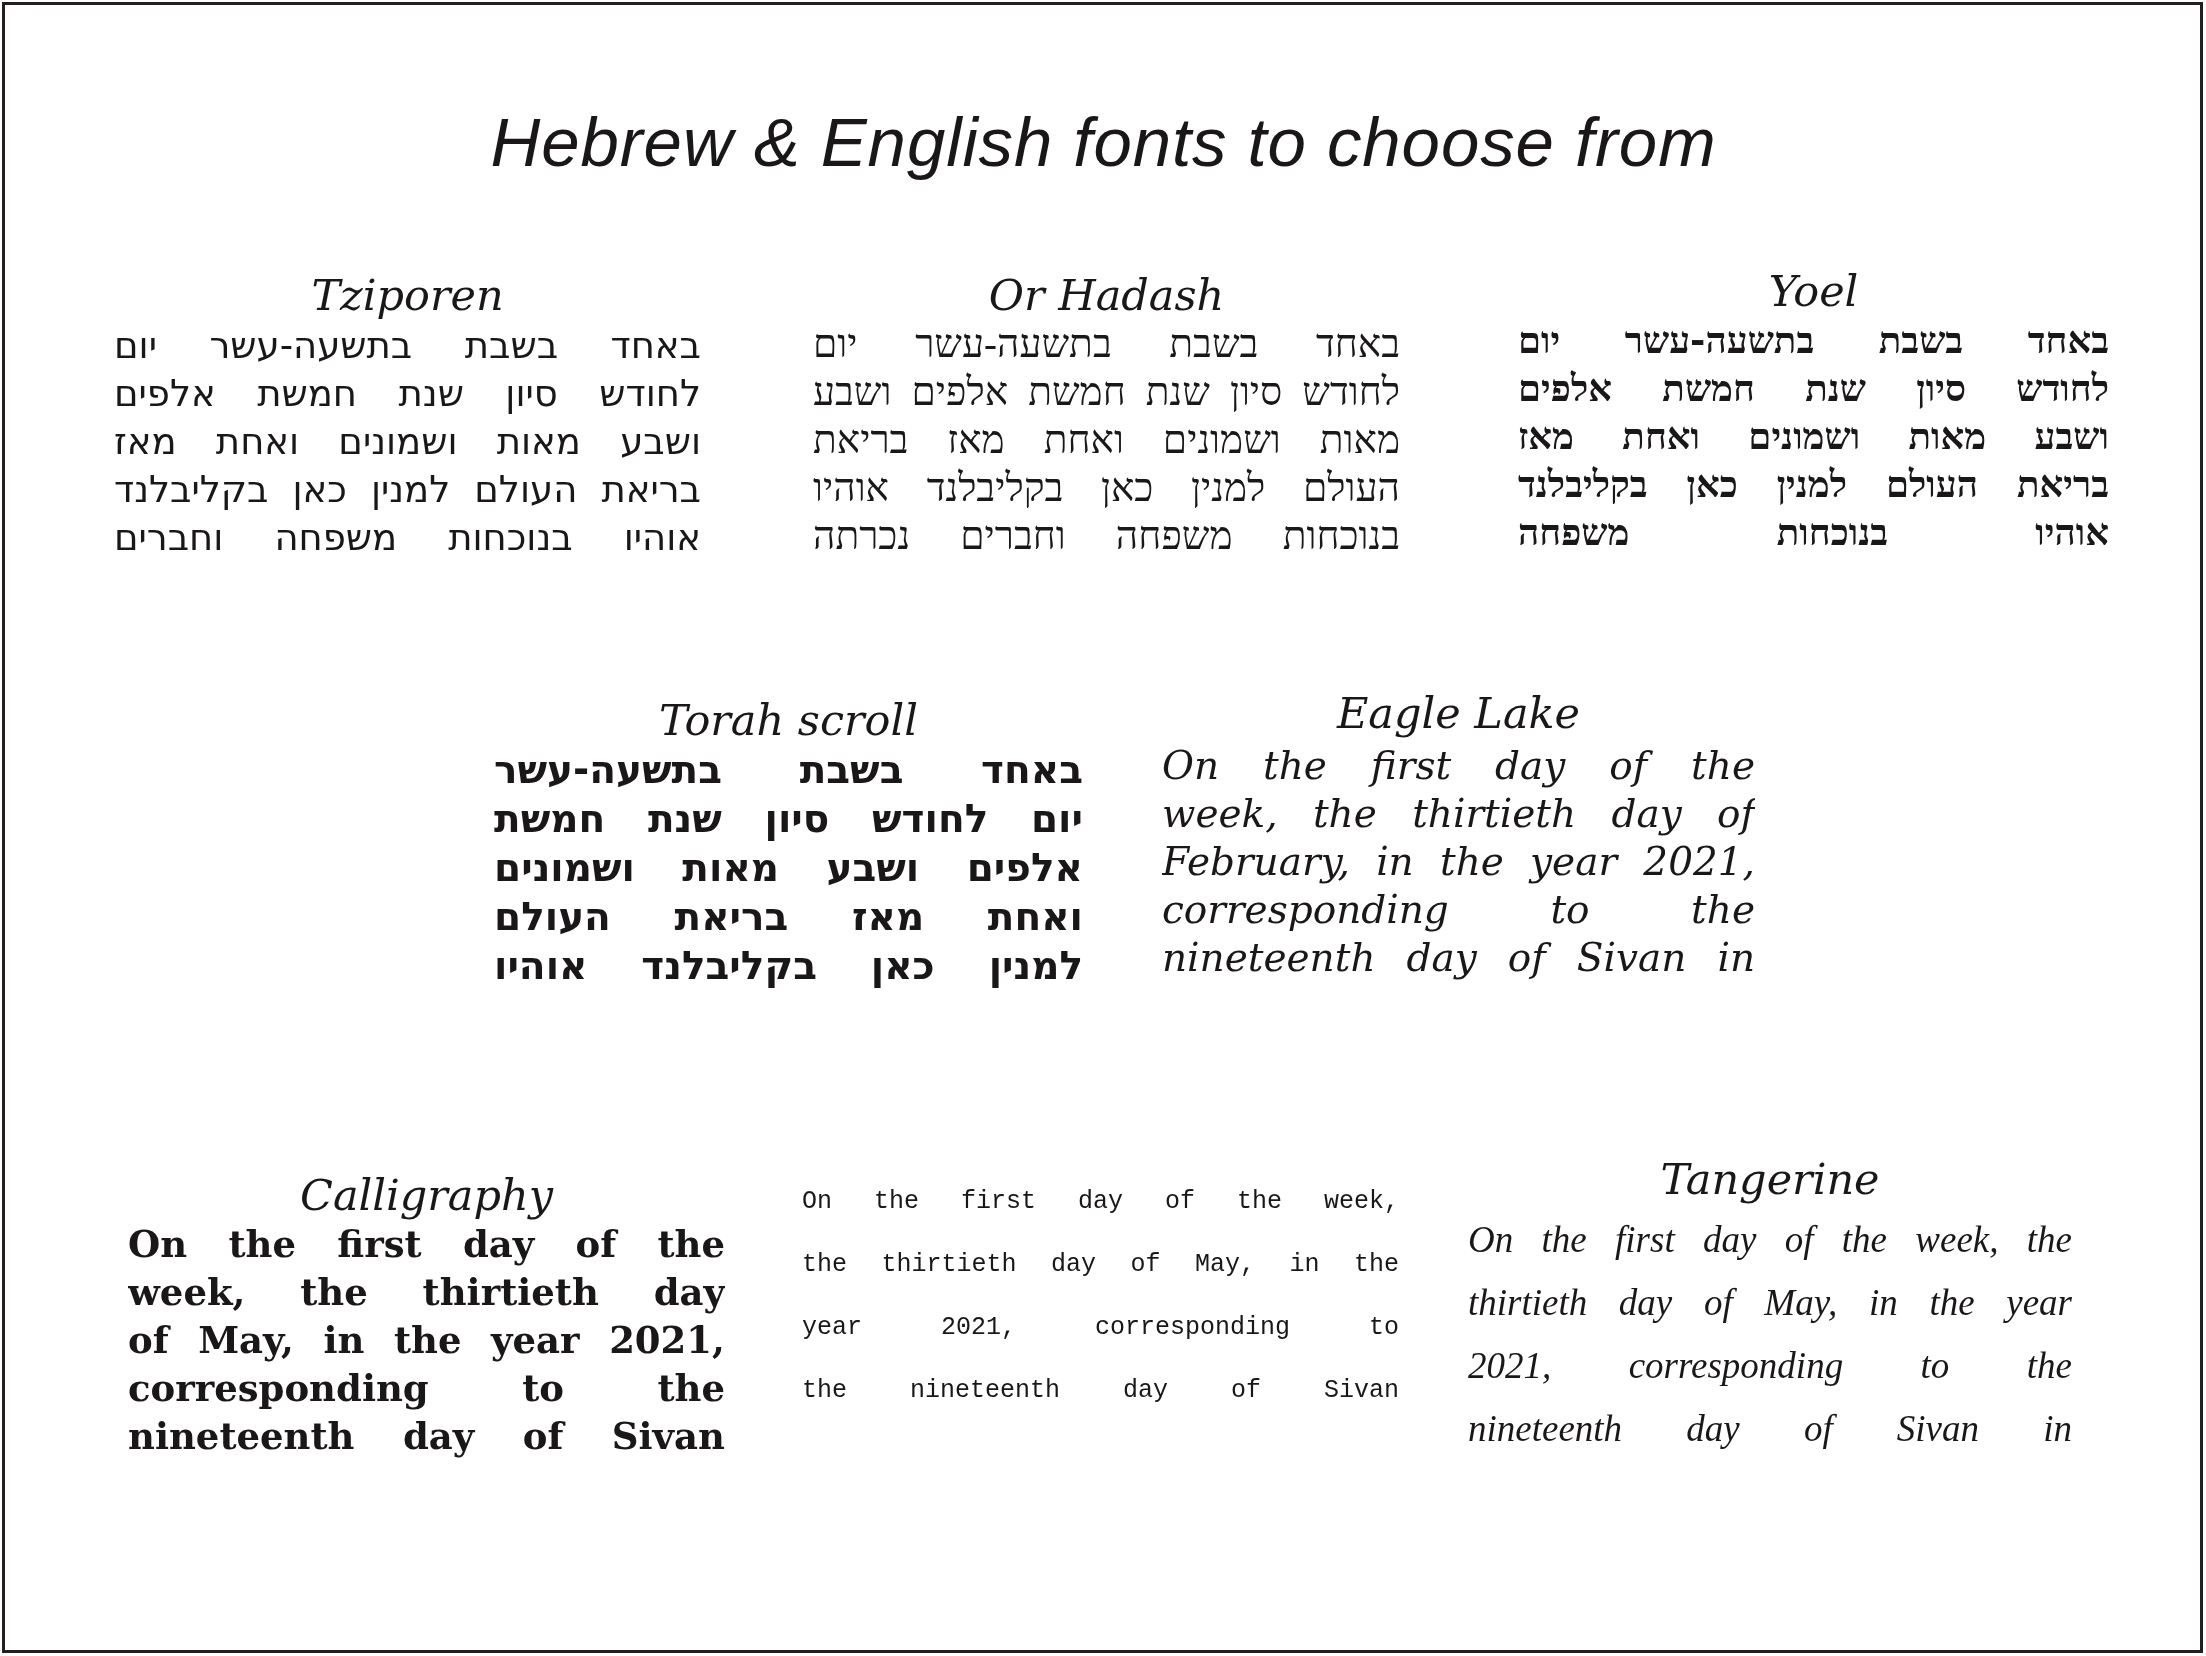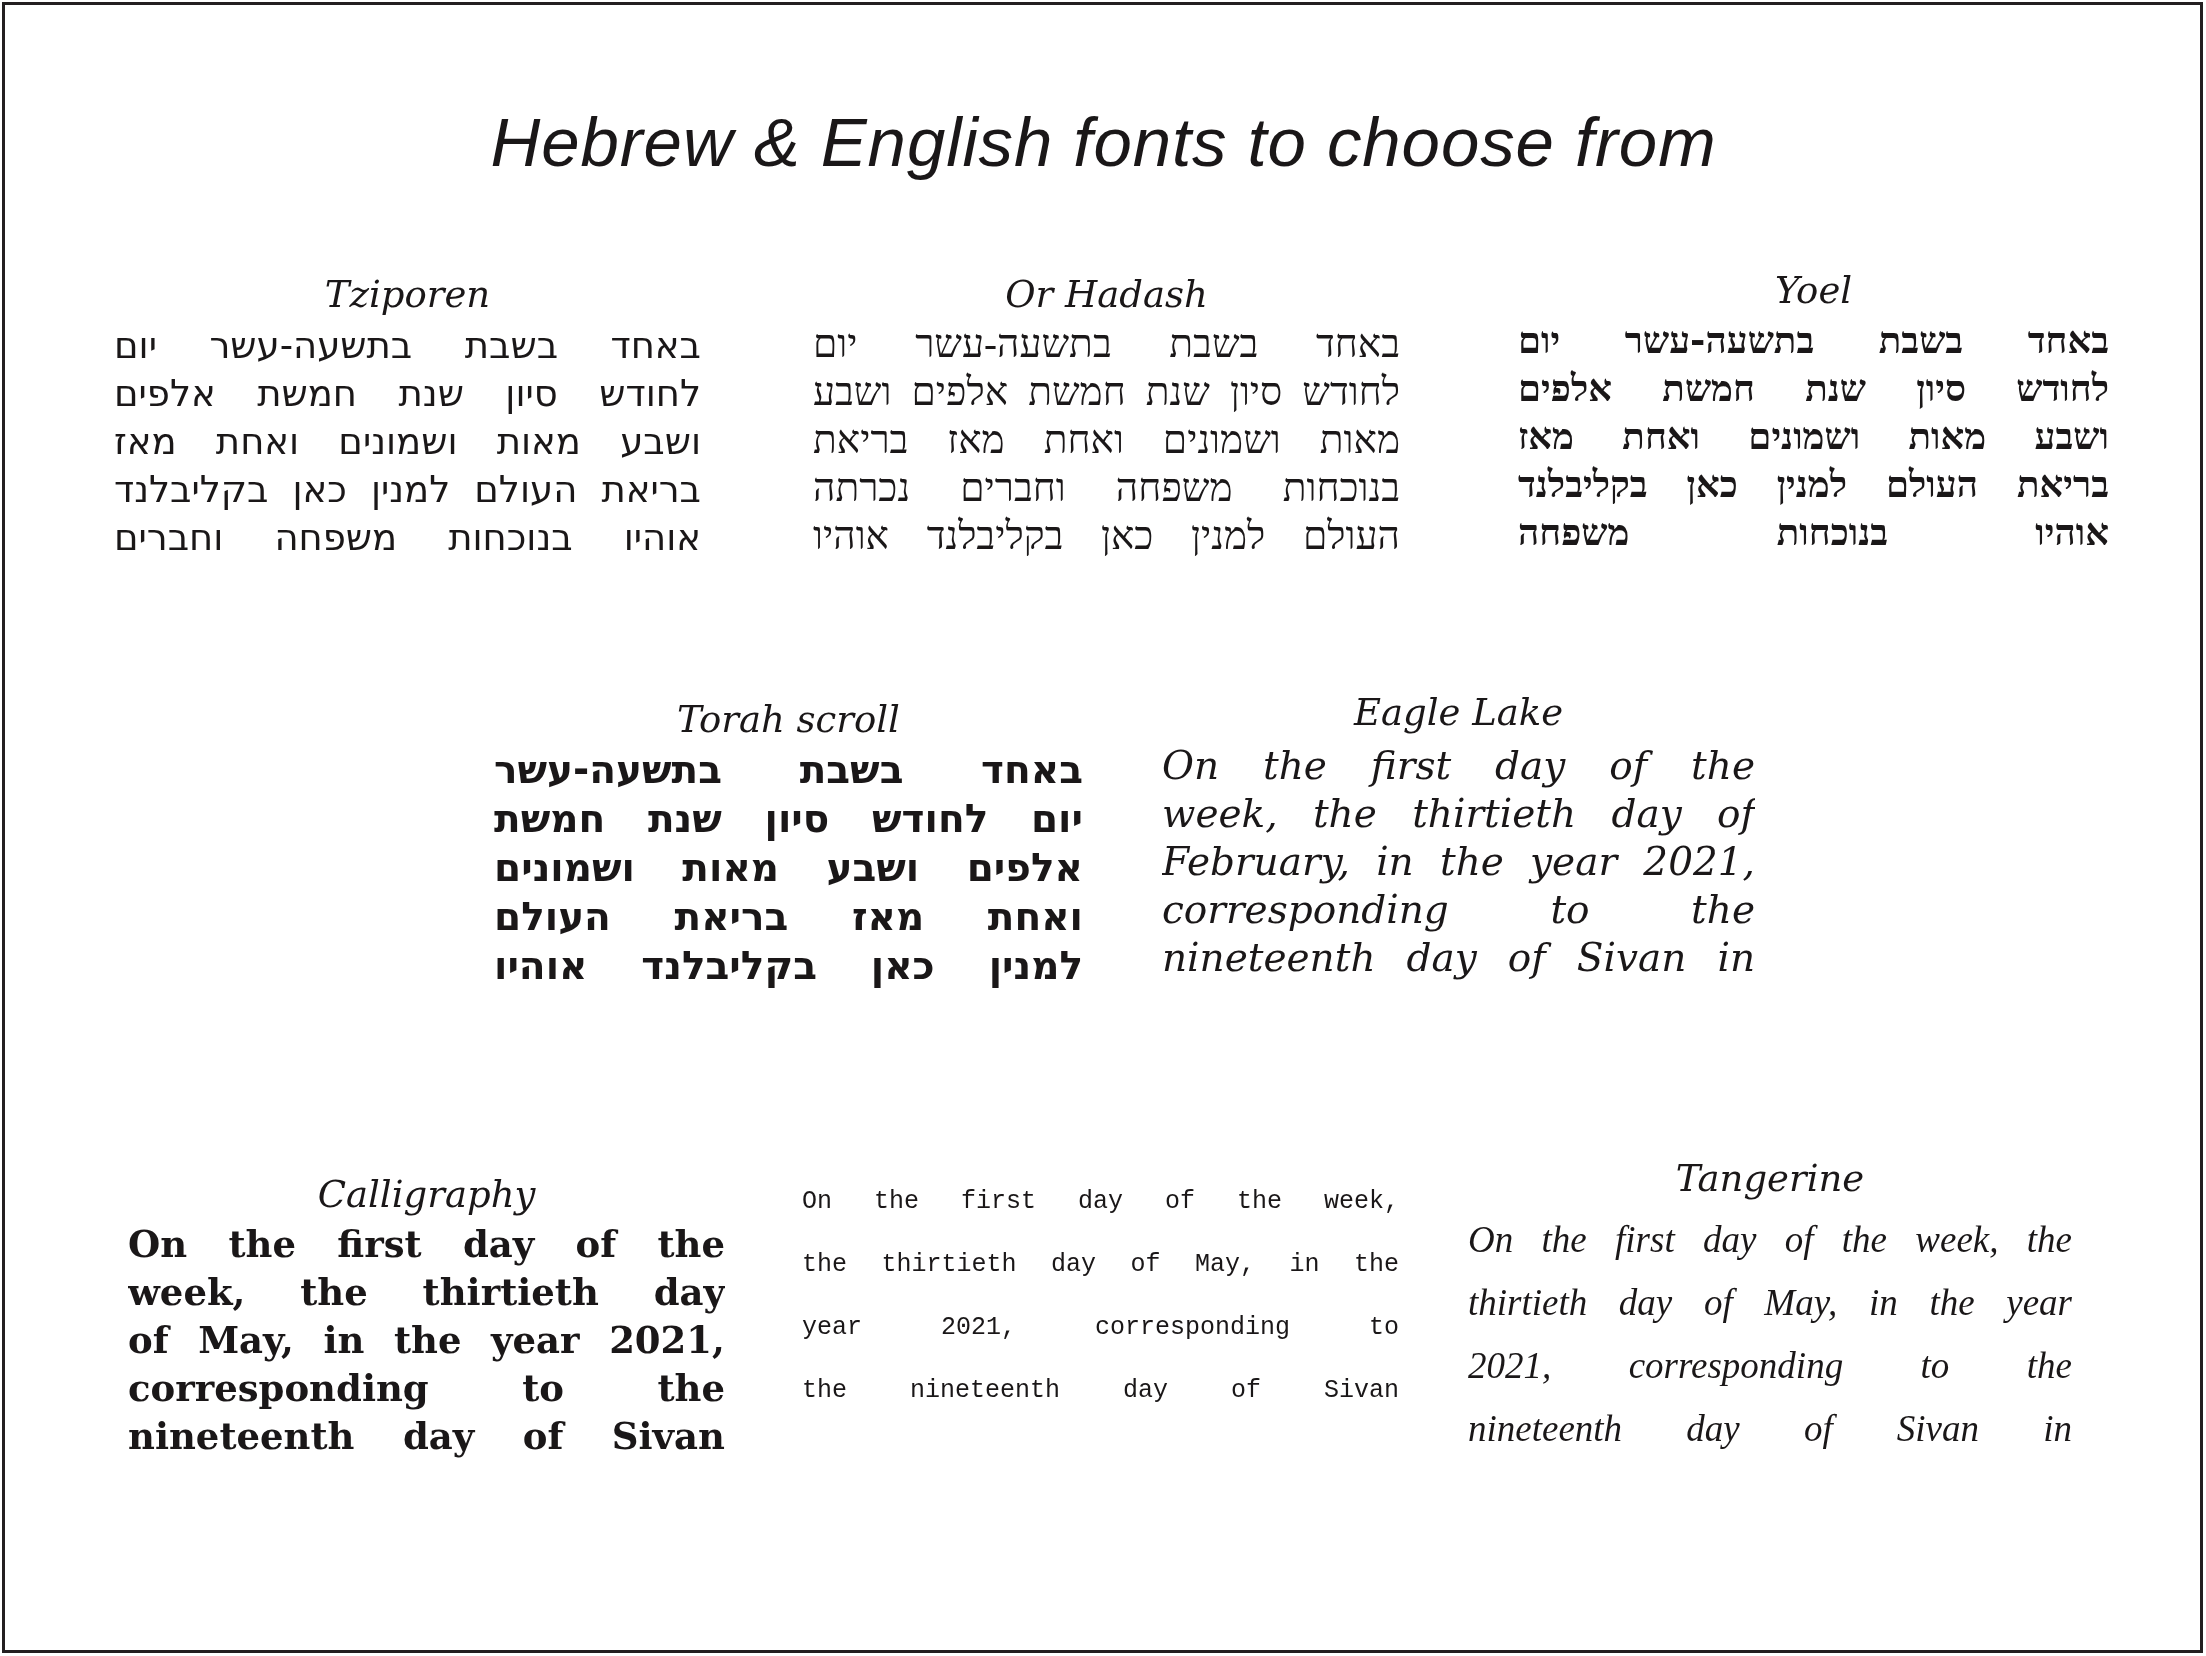--- a/index.html
+++ b/index.html
@@ -38,21 +38,21 @@
     margin: 0;
     font-weight: normal;
   }
   .sample {
     position: absolute;
   }
   .sample-label {
     text-align: center;
     font-family: "DejaVu Serif", serif;
     font-style: italic;
-    font-size: 37px;
+    font-size: 43px;
     line-height: 50px;
     color: #1a1718;
     margin: 0;
     font-weight: normal;
     white-space: nowrap;
   }
   .sample-body {
     margin: 0;
   }
   .sample-line {
@@ -119,22 +119,22 @@
     <span class="sample-line">אוהיו בנוכחות משפחה וחברים</span>
   </div>
 </section>
 
 <section class="sample hebrew orhadash">
   <h2 class="sample-label">Or Hadash</h2>
   <div class="sample-body">
     <span class="sample-line">באחד בשבת בתשעה-עשר יום</span>
     <span class="sample-line">לחודש סיון שנת חמשת אלפים ושבע</span>
     <span class="sample-line">מאות ושמונים ואחת מאז בריאת</span>
+    <span class="sample-line">העולם למנין כאן בקליבלנד אוהיו</span>
     <span class="sample-line">בנוכחות משפחה וחברים נכרתה</span>
-    <span class="sample-line">העולם למנין כאן בקליבלנד אוהיו</span>
   </div>
 </section>
 
 <section class="sample hebrew yoel">
   <h2 class="sample-label">Yoel</h2>
   <div class="sample-body">
     <span class="sample-line">באחד בשבת בתשעה-עשר יום</span>
     <span class="sample-line">לחודש סיון שנת חמשת אלפים</span>
     <span class="sample-line">ושבע מאות ושמונים ואחת מאז</span>
     <span class="sample-line">בריאת העולם למנין כאן בקליבלנד</span>

